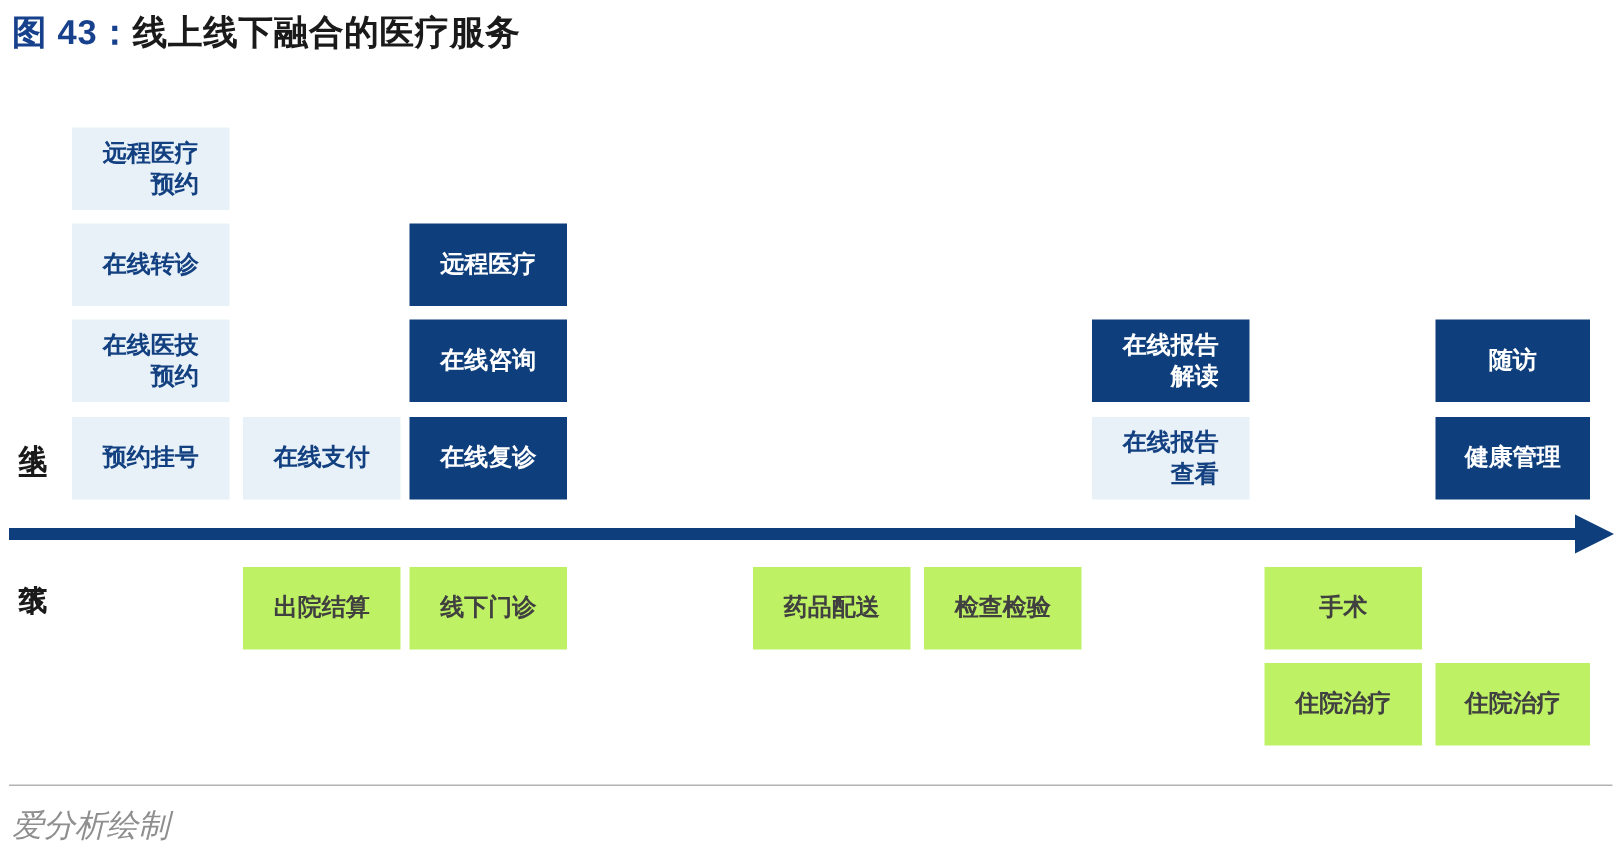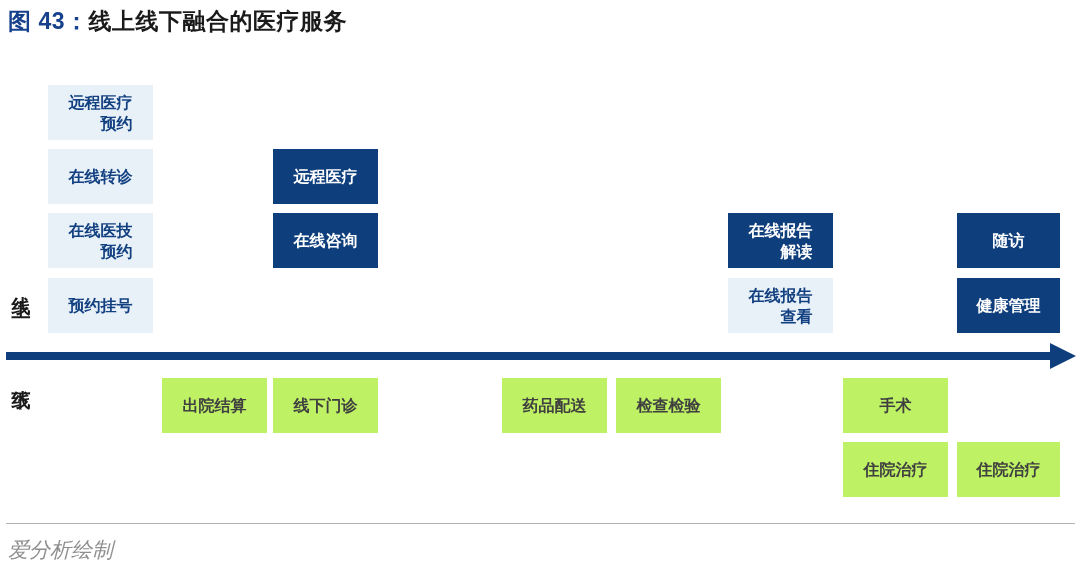--- a/index.html
+++ b/index.html
@@ -75,22 +75,24 @@
   <div class="title">
     <span class="fig-label">图 43：</span><span>线上线下融合的医疗服务</span>
   </div>
 
   <div class="box light c1 r1">远程医疗
 预约</div>
   <div class="box light c1 r2">在线转诊</div>
   <div class="box light c1 r3">在线医技
 预约</div>
   <div class="box light c1 r4">预约挂号</div>
+  <div class="box light c2 r4">在线支付</div>
   <div class="box dark  c3 r2">远程医疗</div>
   <div class="box dark  c3 r3">在线咨询</div>
+  <div class="box dark  c3 r4">在线复诊</div>
   <div class="box dark  c7 r3">在线报告
 解读</div>
   <div class="box light c7 r4">在线报告
 查看</div>
   <div class="box dark  c9 r3">随访</div>
   <div class="box dark  c9 r4">健康管理</div>
 
   <div class="zone-label online-label">线上</div>
   <div class="axis-line"></div>
   <div class="axis-head"></div>

